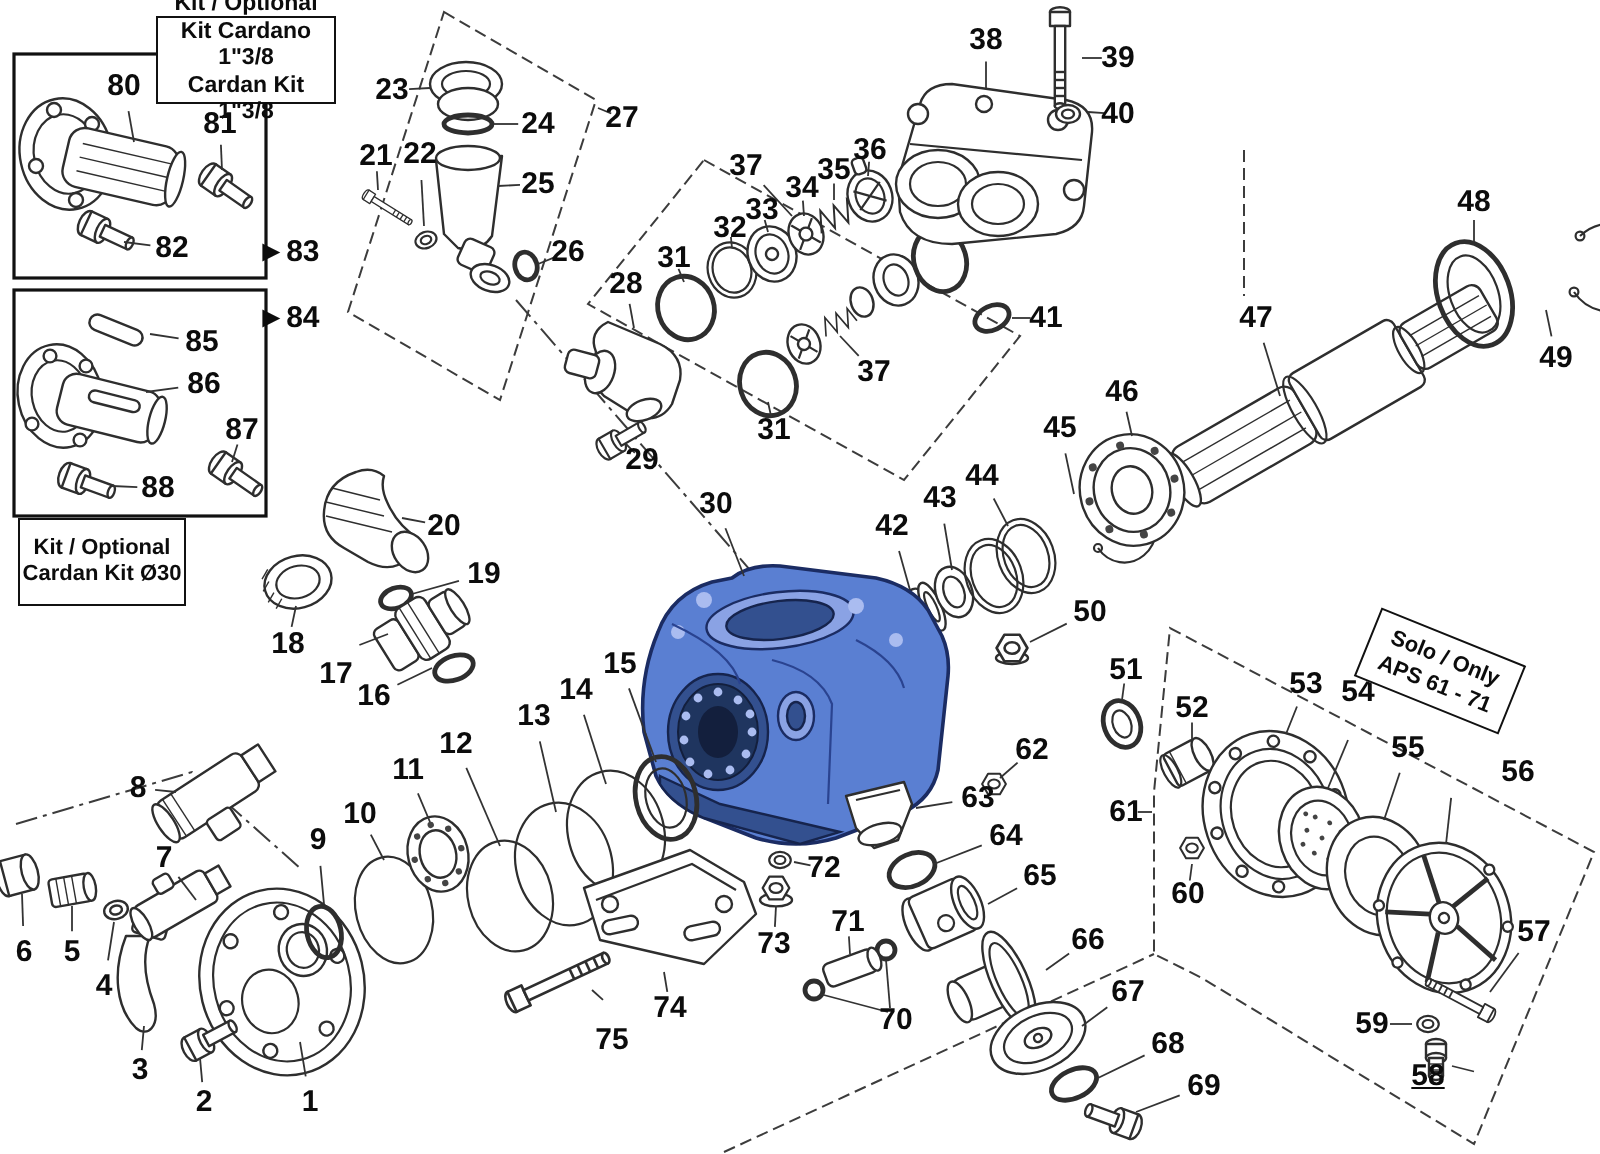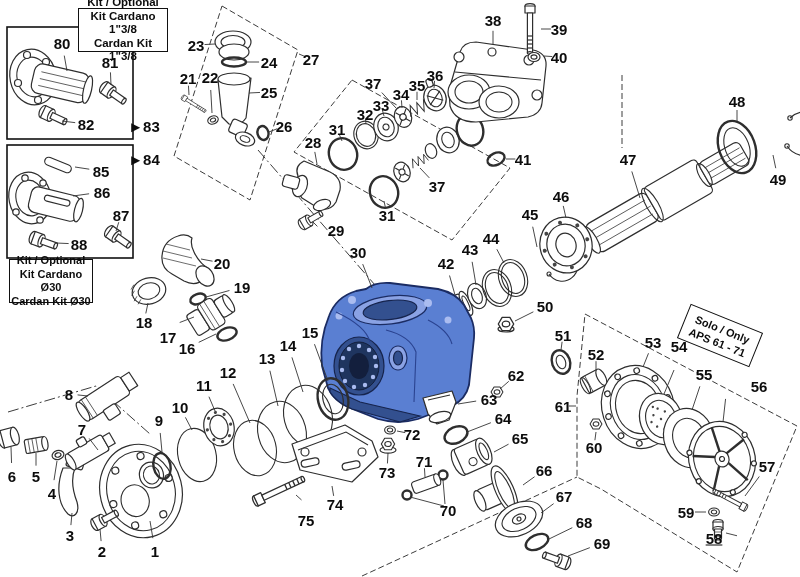--- a/index.html
+++ b/index.html
@@ -605,21 +605,21 @@
       <span class="plbl" style="left: 242px; top: 287px;">19</span>
       <span class="plbl" style="left: 222px; top: 263px;">20</span>
       <span class="plbl" style="left: 188px; top: 78px;">21</span>
       <span class="plbl" style="left: 210px; top: 77px;">22</span>
       <span class="plbl" style="left: 196px; top: 45px;">23</span>
       <span class="plbl" style="left: 269px; top: 62px;">24</span>
       <span class="plbl" style="left: 269px; top: 92px;">25</span>
       <span class="plbl" style="left: 284px; top: 126px;">26</span>
       <span class="plbl" style="left: 311px; top: 59px;">27</span>
       <span class="plbl" style="left: 313px; top: 142px;">28</span>
-      <span class="plbl" style="left: 336px; top: 230px;">29</span>
+      <span class="plbl" style="left: 321px; top: 230px;">29</span>
       <span class="plbl" style="left: 358px; top: 252px;">30</span>
       <span class="plbl" style="left: 337px; top: 129px;">31</span>
       <span class="plbl" style="left: 387px; top: 215px;">31</span>
       <span class="plbl" style="left: 365px; top: 114px;">32</span>
       <span class="plbl" style="left: 381px; top: 105px;">33</span>
       <span class="plbl" style="left: 401px; top: 94px;">34</span>
       <span class="plbl" style="left: 417px; top: 85px;">35</span>
       <span class="plbl" style="left: 435px; top: 75px;">36</span>
       <span class="plbl" style="left: 373px; top: 83px;">37</span>
       <span class="plbl" style="left: 437px; top: 186px;">37</span>
@@ -672,21 +672,20 @@
       <span class="plbl" style="left: 79px; top: 244px;">88</span>
     </div>
 
 <div class="txtbox" id="kit1-box">
   <span>Kit / Optional</span>
   <span>Kit Cardano 1"3/8</span>
   <span>Cardan Kit 1"3/8</span>
 </div>
 <div class="txtbox" id="kit2-box">
   <span>Kit / Optional</span>
-  <span>Kit Cardano Ø30</span>
   <span>Cardan Kit Ø30</span>
 </div>
 <div class="txtbox" id="solo-box">
   <span>Solo / Only</span>
   <span>APS 61 - 71</span>
 </div>
 
 </div>
 
 </body></html>

